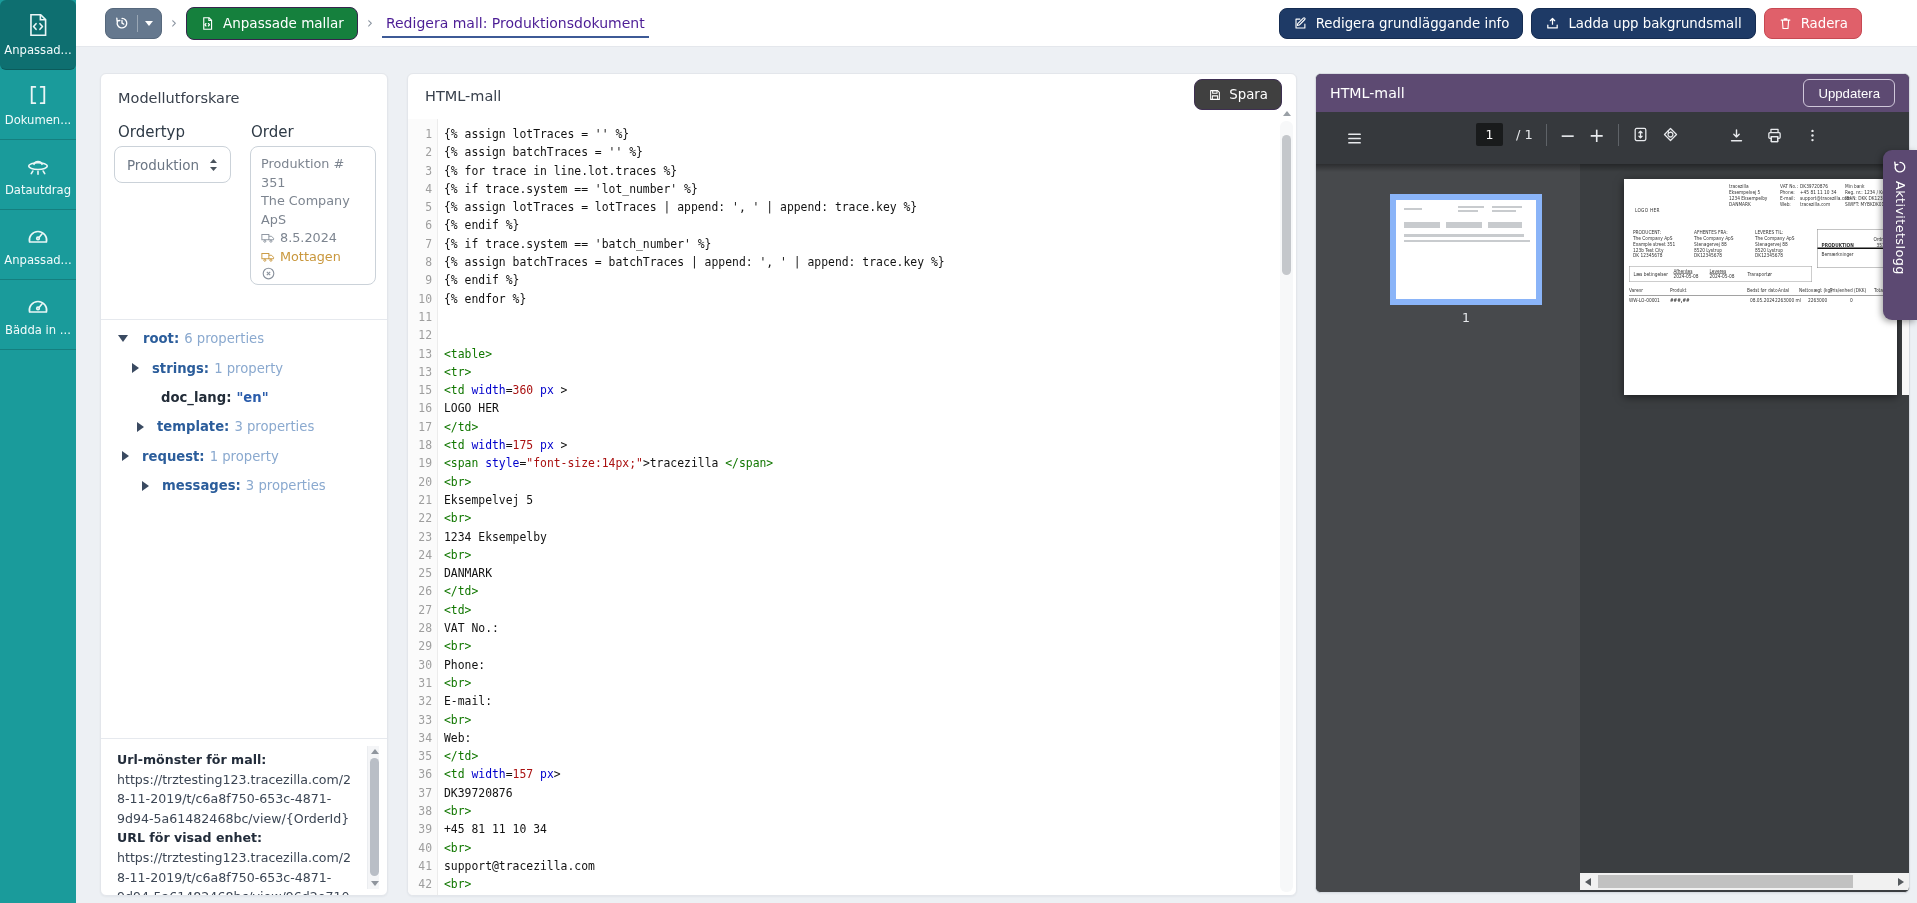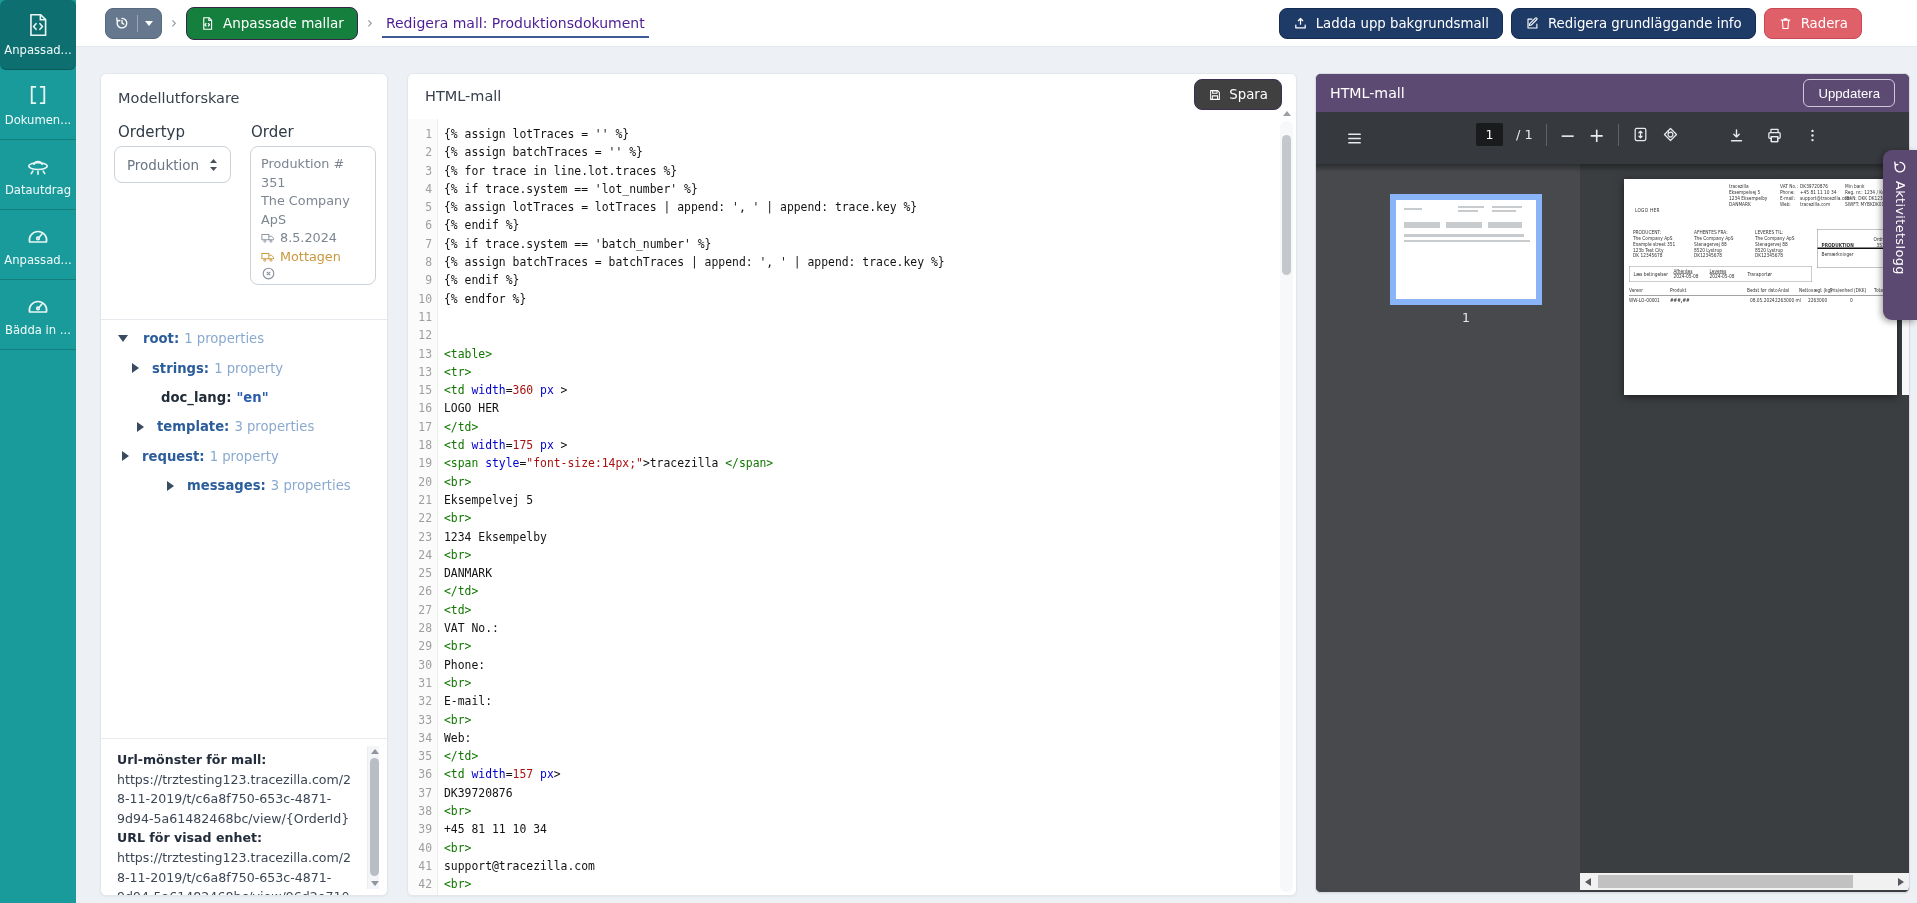--- a/index.html
+++ b/index.html
@@ -187,32 +187,32 @@
         <path d="M6 2.8h8.5l4 4v14.4H6z"></path>
         <path d="M14.2 2.8v4.3h4.3"></path>
         <path d="M9.6 12l-1.8 2 1.8 2M13.4 12l1.8 2-1.8 2" stroke-linecap="round" stroke-linejoin="round"></path>
       </svg>
     <span>Anpassade mallar</span>
   </div>
   <span class="crumb-sep">›</span>
   <div id="crumb-title">Redigera mall: Produktionsdokument</div>
   <div class="tb-right">
     <div class="nbtn navy">
+      <svg viewBox="0 0 24 24" fill="none" stroke="#fff" stroke-width="1.8" stroke-linecap="round" stroke-linejoin="round">
+          <path d="M11 5H4.8v14.2H19V13"></path>
+          <path d="M10 14.5l8.8-8.9 0 0c.7-.7.7-1.6 0-2.3-.7-.7-1.6-.7-2.3 0L7.6 12.2 7 15.1z"></path>
+        </svg>
+      <span>Redigera grundläggande info</span>
+    </div>
+    <div class="nbtn navy">
       <svg viewBox="0 0 24 24" fill="none" stroke="#fff" stroke-width="2" stroke-linecap="round" stroke-linejoin="round">
           <path d="M12 13V4M8.5 7.5L12 4l3.5 3.5"></path>
           <path d="M4.5 14.5v4.5h15v-4.5"></path>
         </svg>
       <span>Ladda upp bakgrundsmall</span>
-    </div>
-    <div class="nbtn navy">
-      <svg viewBox="0 0 24 24" fill="none" stroke="#fff" stroke-width="1.8" stroke-linecap="round" stroke-linejoin="round">
-          <path d="M11 5H4.8v14.2H19V13"></path>
-          <path d="M10 14.5l8.8-8.9 0 0c.7-.7.7-1.6 0-2.3-.7-.7-1.6-.7-2.3 0L7.6 12.2 7 15.1z"></path>
-        </svg>
-      <span>Redigera grundläggande info</span>
     </div>
     <div class="nbtn red">
       <svg viewBox="0 0 24 24" fill="none" stroke="#fff" stroke-width="1.8" stroke-linecap="round">
           <path d="M5 6.5h14M10 6.5V4.5h4v2M7 6.5l1 13.5h8l1-13.5"></path>
         </svg>
       <span>Radera</span>
     </div>
   </div>
 </header>
 
@@ -258,21 +258,21 @@
           <circle cx="12" cy="12" r="8.5"></circle>
           <path d="M9.3 9.3l5.4 5.4M14.7 9.3l-5.4 5.4"></path>
         </svg></div>
     </div>
   <div class="hline" style="top:245px"></div>
   <div id="tree">
       <div class="tr-row" style="padding-left: 17px;">
         <span class="tr-arrow arr-d"></span>
         <span style="width: 15px; display: inline-block;"></span>
         <span class="tr-lab">root:</span>
-        <span class="tr-val">1 properties</span>
+        <span class="tr-val">6 properties</span>
       </div>
       <div class="tr-row" style="padding-left: 31px;">
         <span class="tr-arrow arr-r"></span>
         <span style="width: 13px; display: inline-block;"></span>
         <span class="tr-lab">strings:</span>
         <span class="tr-val">1 property</span>
       </div>
       <div class="tr-row" style="padding-left: 48px;">
         <span style="width: 12px; display: inline-block;"></span>
         <span class="tr-lab dark">doc_lang:</span>
@@ -283,21 +283,21 @@
         <span style="width: 13px; display: inline-block;"></span>
         <span class="tr-lab">template:</span>
         <span class="tr-val">3 properties</span>
       </div>
       <div class="tr-row" style="padding-left: 21px;">
         <span class="tr-arrow arr-r"></span>
         <span style="width: 13px; display: inline-block;"></span>
         <span class="tr-lab">request:</span>
         <span class="tr-val">1 property</span>
       </div>
-      <div class="tr-row" style="padding-left: 41px; margin-left: 25px;">
+      <div class="tr-row" style="padding-left: 41px;">
         <span class="tr-arrow arr-r"></span>
         <span style="width: 13px; display: inline-block;"></span>
         <span class="tr-lab">messages:</span>
         <span class="tr-val">3 properties</span>
       </div>
     </div>
   <div class="hline" style="top:664px"></div>
   <div id="urlsec">
       <div class="url-b">Url-mönster för mall:</div>
       <div>https://trztesting123.tracezilla.com/2</div>

